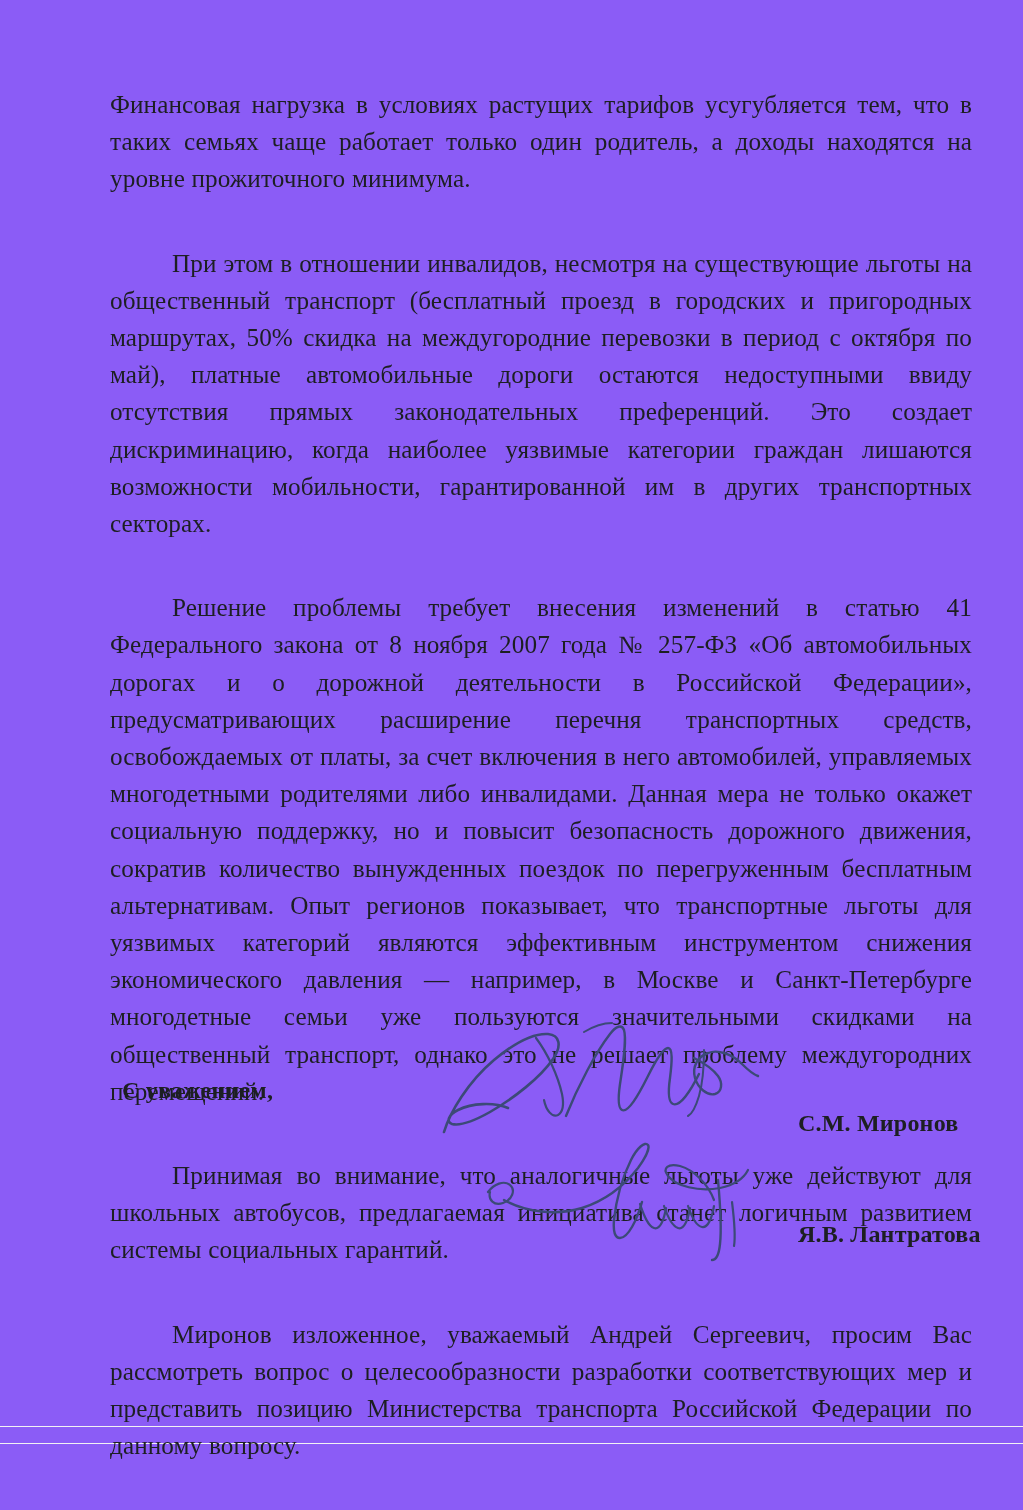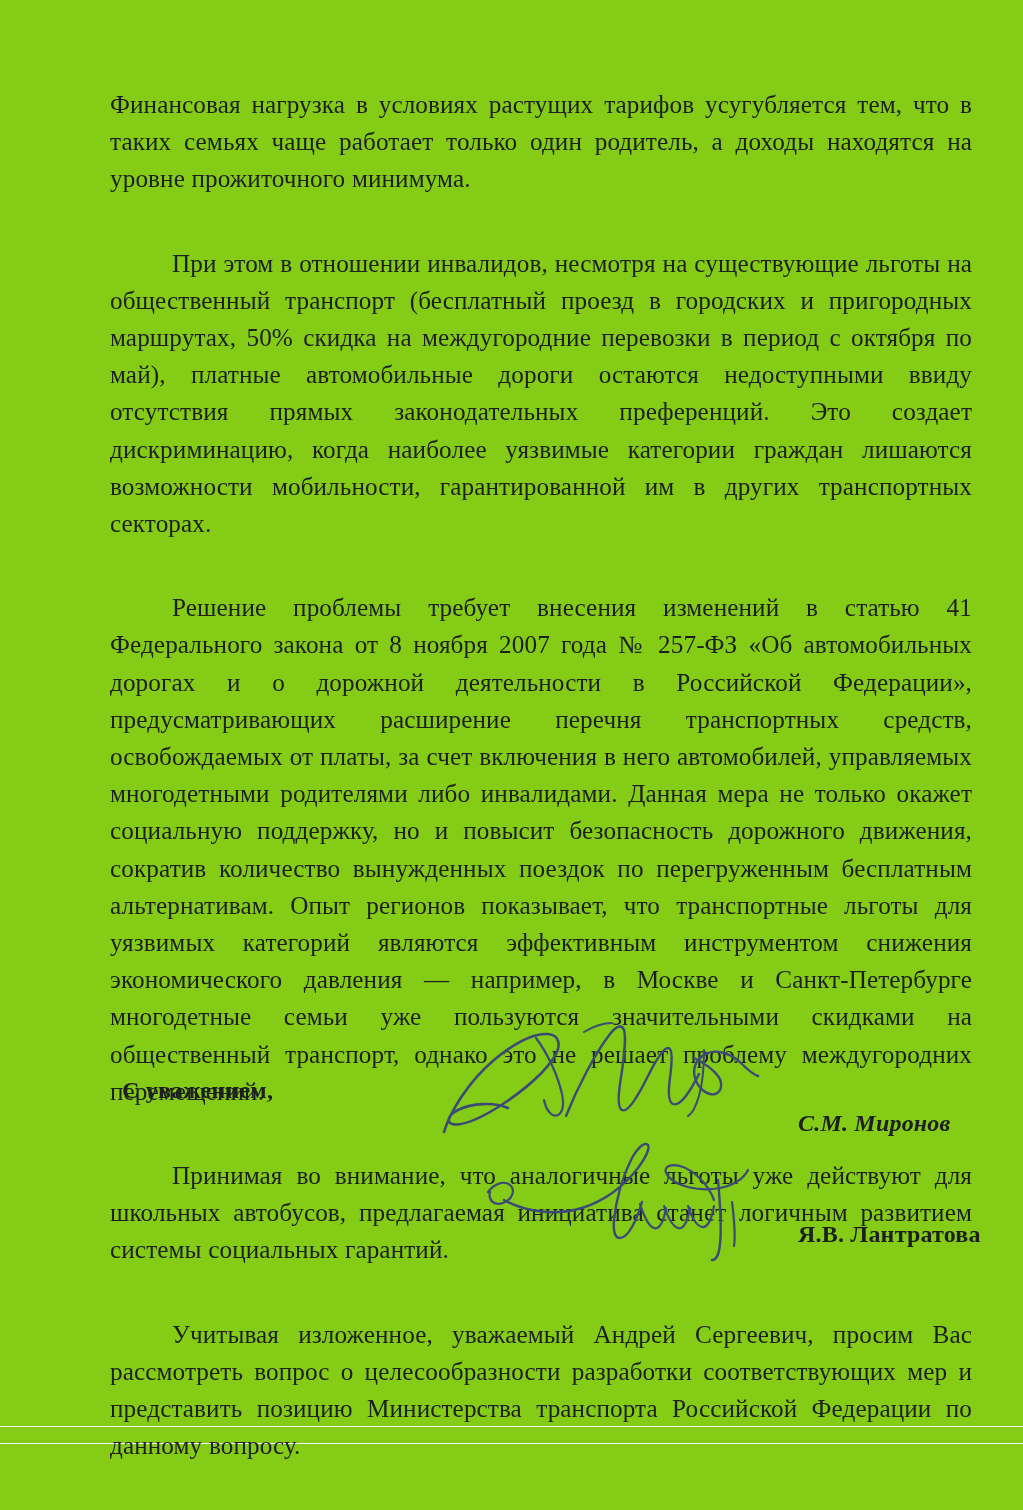--- a/index.html
+++ b/index.html
@@ -5,21 +5,21 @@
   html, body {
     margin: 0;
     padding: 0;
     background: #ffffff;
   }
 
   .page {
     position: relative;
     width: 1023px;
     height: 1510px;
-    background: #84cc16;
+    background: #8b5cf6;
     overflow: hidden;
     font-family: "Liberation Serif", "DejaVu Serif", serif;
     color: #1d1f22;
   }
 
   
   .scan-artifact {
     position: absolute;
     left: 0;
     width: 100%;
@@ -74,21 +74,21 @@
     letter-spacing: 0.2px;
   }
 
   .sig-name {
     position: absolute;
     font-size: 24px;
     font-weight: bold;
     letter-spacing: 0.2px;
     white-space: nowrap;
   }
-  .sig-name.one { left: 786px; top: 55px; font-style: italic; }
+  .sig-name.one { left: 786px; top: 55px; }
   .sig-name.two { left: 786px; top: 146px; margin-top: 20px; }
 
   .sig-ink {
     position: absolute;
   }
   .sig-ink.one { left: 424px; top: -35px; }
   .sig-ink.two { left: 470px; top: 85px; }
 
   .sig-ink svg path {
     fill: none;
@@ -119,21 +119,21 @@
   <div class="body-block">
 
     <p class="para">Финансовая нагрузка в условиях растущих тарифов усугубляется тем, что в таких семьях чаще работает только один родитель, а доходы находятся на уровне прожиточного минимума.</p>
 
     <p class="para indent">При этом в отношении инвалидов, несмотря на существующие льготы на общественный транспорт (бесплатный проезд в городских и пригородных маршрутах, 50% скидка на междугородние перевозки в период с октября по май), платные автомобильные дороги остаются недоступными ввиду отсутствия прямых законодательных преференций. Это создает дискриминацию, когда наиболее уязвимые категории граждан лишаются возможности мобильности, гарантированной им в других транспортных секторах.</p>
 
     <p class="para indent">Решение проблемы требует внесения изменений в статью 41 Федерального закона от 8 ноября 2007 года № 257-ФЗ «Об автомобильных дорогах и о дорожной деятельности в Российской Федерации», предусматривающих расширение перечня транспортных средств, освобождаемых от платы, за счет включения в него автомобилей, управляемых многодетными родителями либо инвалидами. Данная мера не только окажет социальную поддержку, но и повысит безопасность дорожного движения, сократив количество вынужденных поездок по перегруженным бесплатным альтернативам. Опыт регионов показывает, что транспортные льготы для уязвимых категорий являются эффективным инструментом снижения экономического давления — например, в Москве и Санкт-Петербурге многодетные семьи уже пользуются значительными скидками на общественный транспорт, однако это не решает проблему междугородних перемещений.</p>
 
     <p class="para indent">Принимая во внимание, что аналогичные льготы уже действуют для школьных автобусов, предлагаемая инициатива станет логичным развитием системы социальных гарантий.</p>
 
-    <p class="para indent"><span>Учитывая изложенное, </span><b>уважаемый Андрей Сергеевич</b><span>, просим Вас рассмотреть вопрос о целесообразности разработки соответствующих мер и представить позицию Министерства транспорта Российской Федерации по данному вопросу.</span></p>
+    <p class="para indent"><span>Миронов изложенное, </span><b>уважаемый Андрей Сергеевич</b><span>, просим Вас рассмотреть вопрос о целесообразности разработки соответствующих мер и представить позицию Министерства транспорта Российской Федерации по данному вопросу.</span></p>
 
   </div>
 
   <div class="sig-area">
 
     <div class="regards">С уважением,</div>
 
     <div class="sig-ink one">
       <svg width="330" height="130" viewBox="0 0 330 130" aria-hidden="true">
         <path d="M8 112 C 14 92, 32 62, 58 40 C 76 25, 96 13, 112 14 C 124 15, 126 26, 117 39 C 104 58, 78 78, 54 92 C 38 101, 24 106, 16 104 C 10 102, 12 95, 22 90 C 36 83, 58 82, 72 88" stroke-width="2.6"></path>

